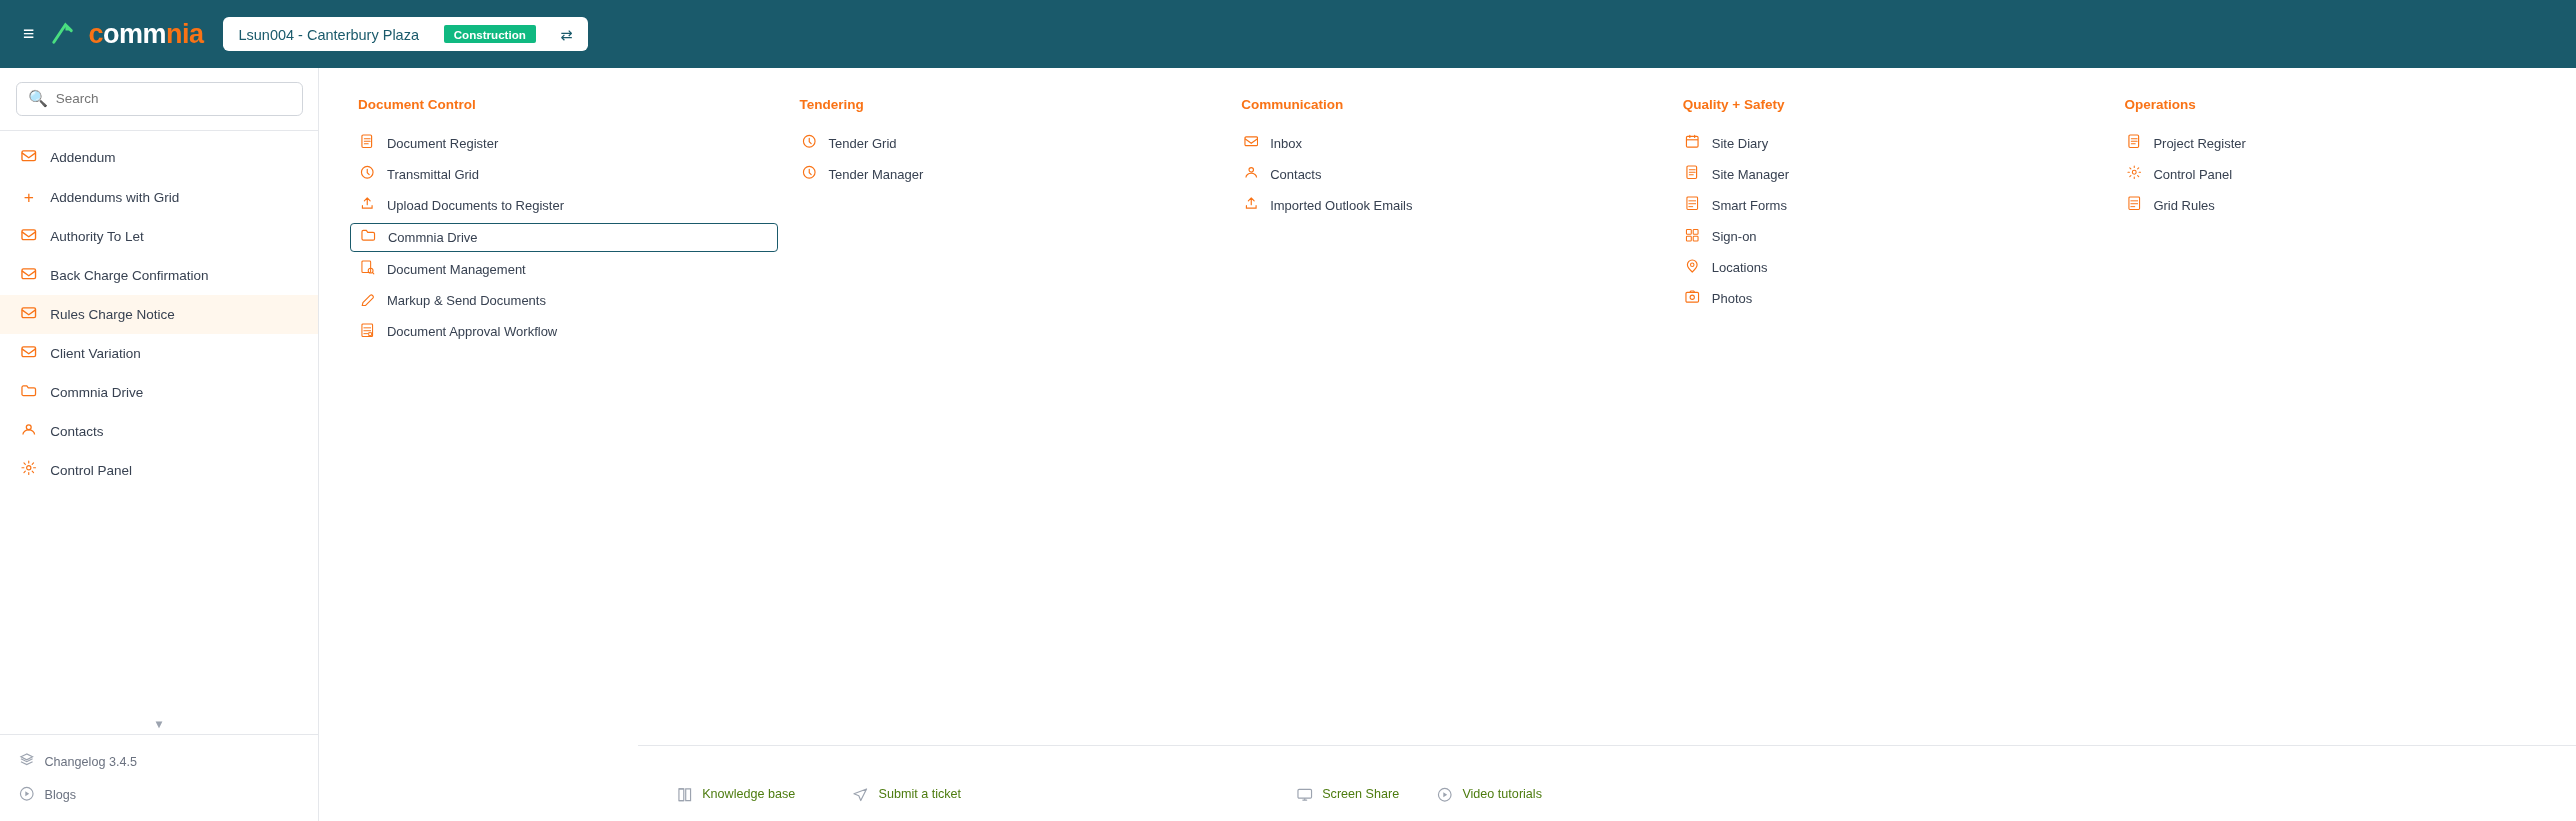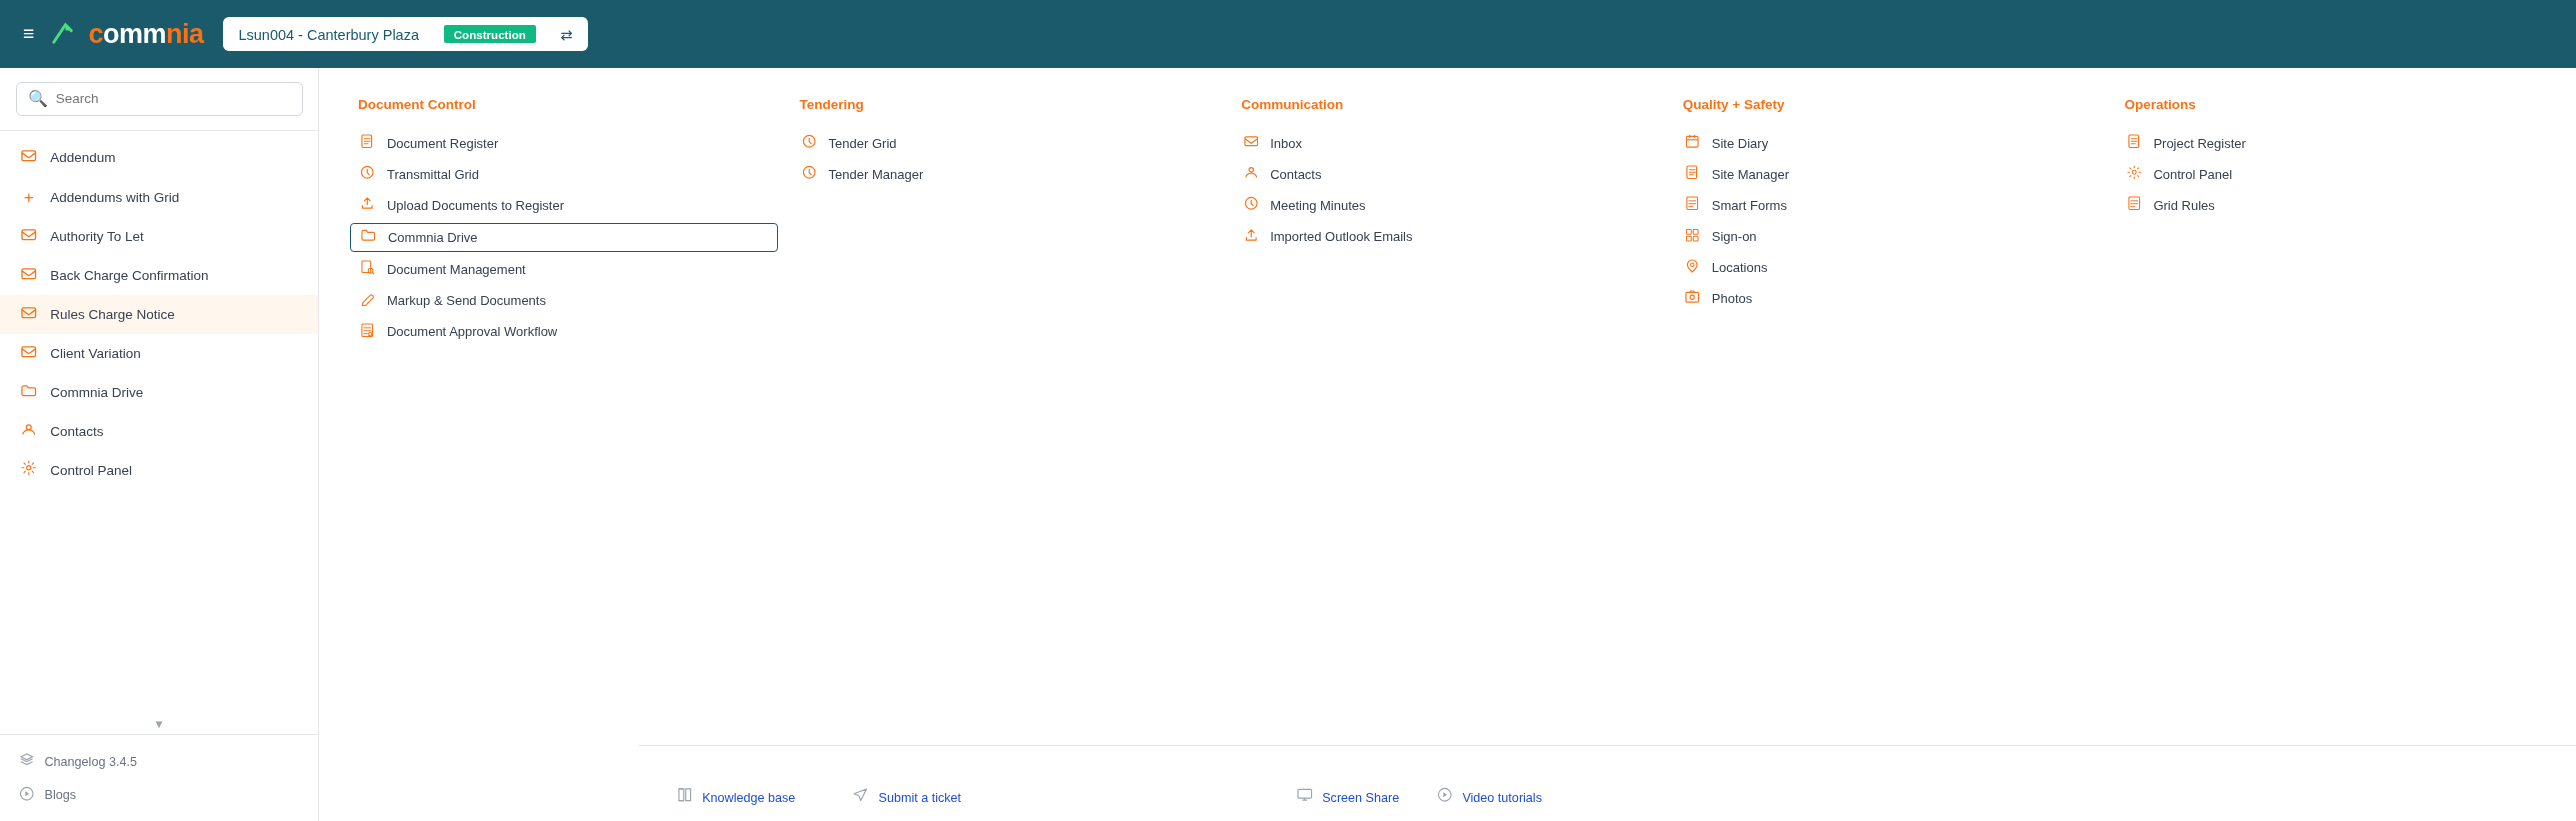--- a/index.html
+++ b/index.html
@@ -175,24 +175,24 @@
       height: 77px;
       border-top: 1px solid #e5e7eb;
       display: grid;
       grid-template-columns: 1fr 1fr 1fr;
       align-items: center;
       padding: 0 39px;
       background: #fff;
     }
     .bottom-item {
       display: flex;
-      align-items: flex-end;
+      align-items: flex-start;
       gap: 9.7px;
       font-size: 12.6px;
-      color: #1d4ed8;
+      color: #4d7c0f;
       cursor: pointer;
       margin-top: 24px;
     }
   </style>
 </head>
 <body>
 
 <div class="header">
   <div class="header-logo">
     <span class="hamburger-icon">≡</span>
@@ -441,29 +441,20 @@
             <svg width="14.5" height="14.5" viewBox="0 0 15 15" fill="none">
                 <circle cx="7.5" cy="5" r="2.3" stroke="#f97316" stroke-width="1.2"></circle>
                 <path d="M2 13c0-2.5 2.46-4.5 5.5-4.5S13 10.5 13 13" stroke="#f97316" stroke-width="1.2"></path>
               </svg>
           </span>
           <span>Contacts</span>
         </div>
         <div class="menu-item">
           <span class="menu-icon">
             <svg width="14.5" height="14.5" viewBox="0 0 15 15" fill="none">
-                <circle cx="7.5" cy="7.5" r="6" stroke="#f97316" stroke-width="1.2"></circle>
-                <path d="M7.5 4.5v3.5l2 2" stroke="#f97316" stroke-width="1.2" stroke-linecap="round"></path>
-              </svg>
-          </span>
-          <span>Meeting Minutes</span>
-        </div>
-        <div class="menu-item">
-          <span class="menu-icon">
-            <svg width="14.5" height="14.5" viewBox="0 0 15 15" fill="none">
                 <path d="M7.5 9V2M4.5 5l3-3 3 3" stroke="#f97316" stroke-width="1.2" stroke-linecap="round" stroke-linejoin="round"></path>
                 <path d="M2.5 10v2.5h10V10" stroke="#f97316" stroke-width="1.2" stroke-linecap="round"></path>
               </svg>
           </span>
           <span>Imported Outlook Emails</span>
         </div>
       </div>
 
       <div class="menu-section">
         <div class="menu-section-title">Quality + Safety</div>

